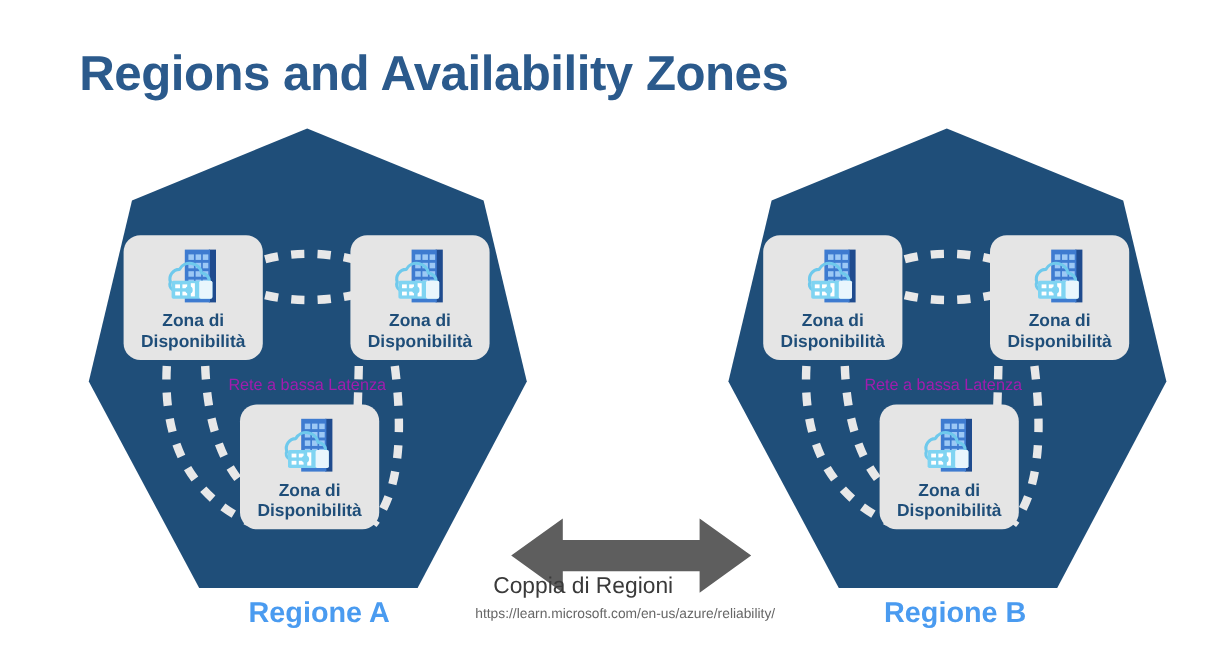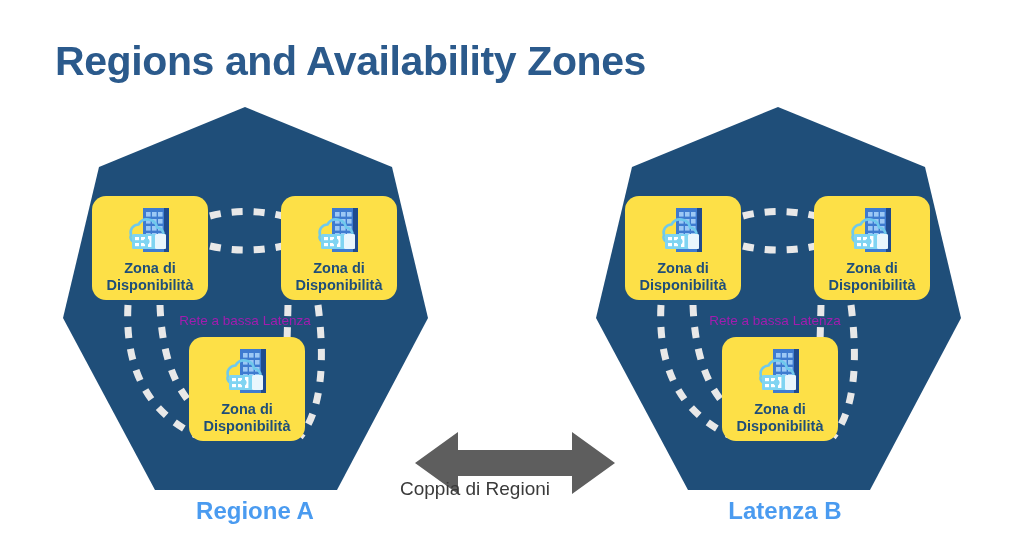--- a/index.html
+++ b/index.html
@@ -11,21 +11,21 @@
     width: 1024px;
     height: 538px;
     position: relative;
     overflow: hidden;
     font-family: "Liberation Sans", sans-serif;
     -webkit-font-smoothing: antialiased;
   }
 
   #canvas {
     position: absolute;
-    left: 0; top: 0;
+    left: 11px; top: 0;
     width: 812px;
     height: 538px;
   }
 
   
   .title {
     position: absolute;
     left: 55px;
     top: 38px;
     font-size: 41px;
@@ -45,21 +45,21 @@
     text-align: center;
   }
   #region-label-a { left: 120px; top: 497px; width: 270px; }
   #region-label-b { left: 650px; top: 497px; width: 270px; }
 
   
   .zone-card {
     position: absolute;
     width: 116px;
     height: 104px;
-    background: #fde047;
+    background: #e5e5e5;
     border-radius: 14px;
     box-sizing: border-box;
   }
   .zone-card .zone-text {
     position: absolute;
     left: 0;
     right: 0;
     bottom: 6px;
     text-align: center;
     color: #1F4E79;
@@ -248,20 +248,21 @@
       <use href="#dc-icon"></use>
     </svg>
     <div class="zone-text">
       <div>Zona di</div>
       <div>Disponibilità</div>
     </div>
   </div>
 
   <div class="latency-label" id="latency-b">Rete a bassa Latenza</div>
 
-  <div class="region-label" id="region-label-b">Latenza B</div>
+  <div class="region-label" id="region-label-b">Regione B</div>
 
   <div class="pair-label">Coppia di Regioni</div>
 
   <div class="source-url">
+    <div>https://learn.microsoft.com/en-us/azure/reliability/</div>
   </div>
 
 </div>
 
 </body></html>

